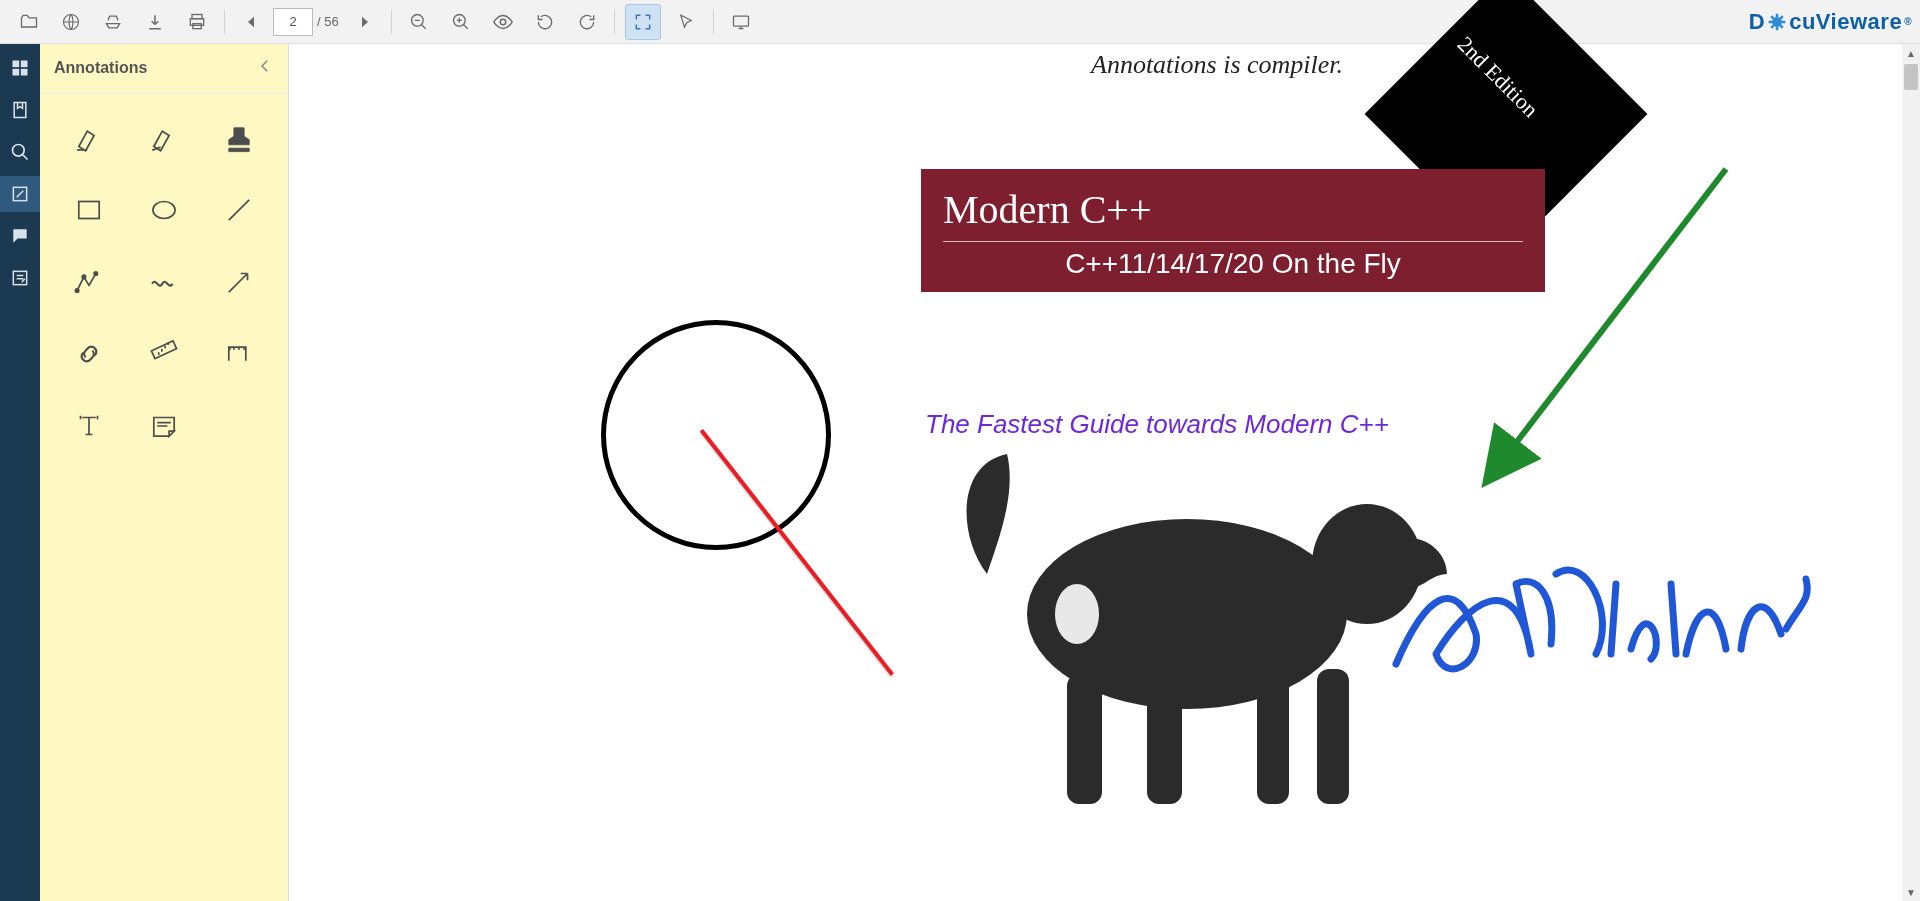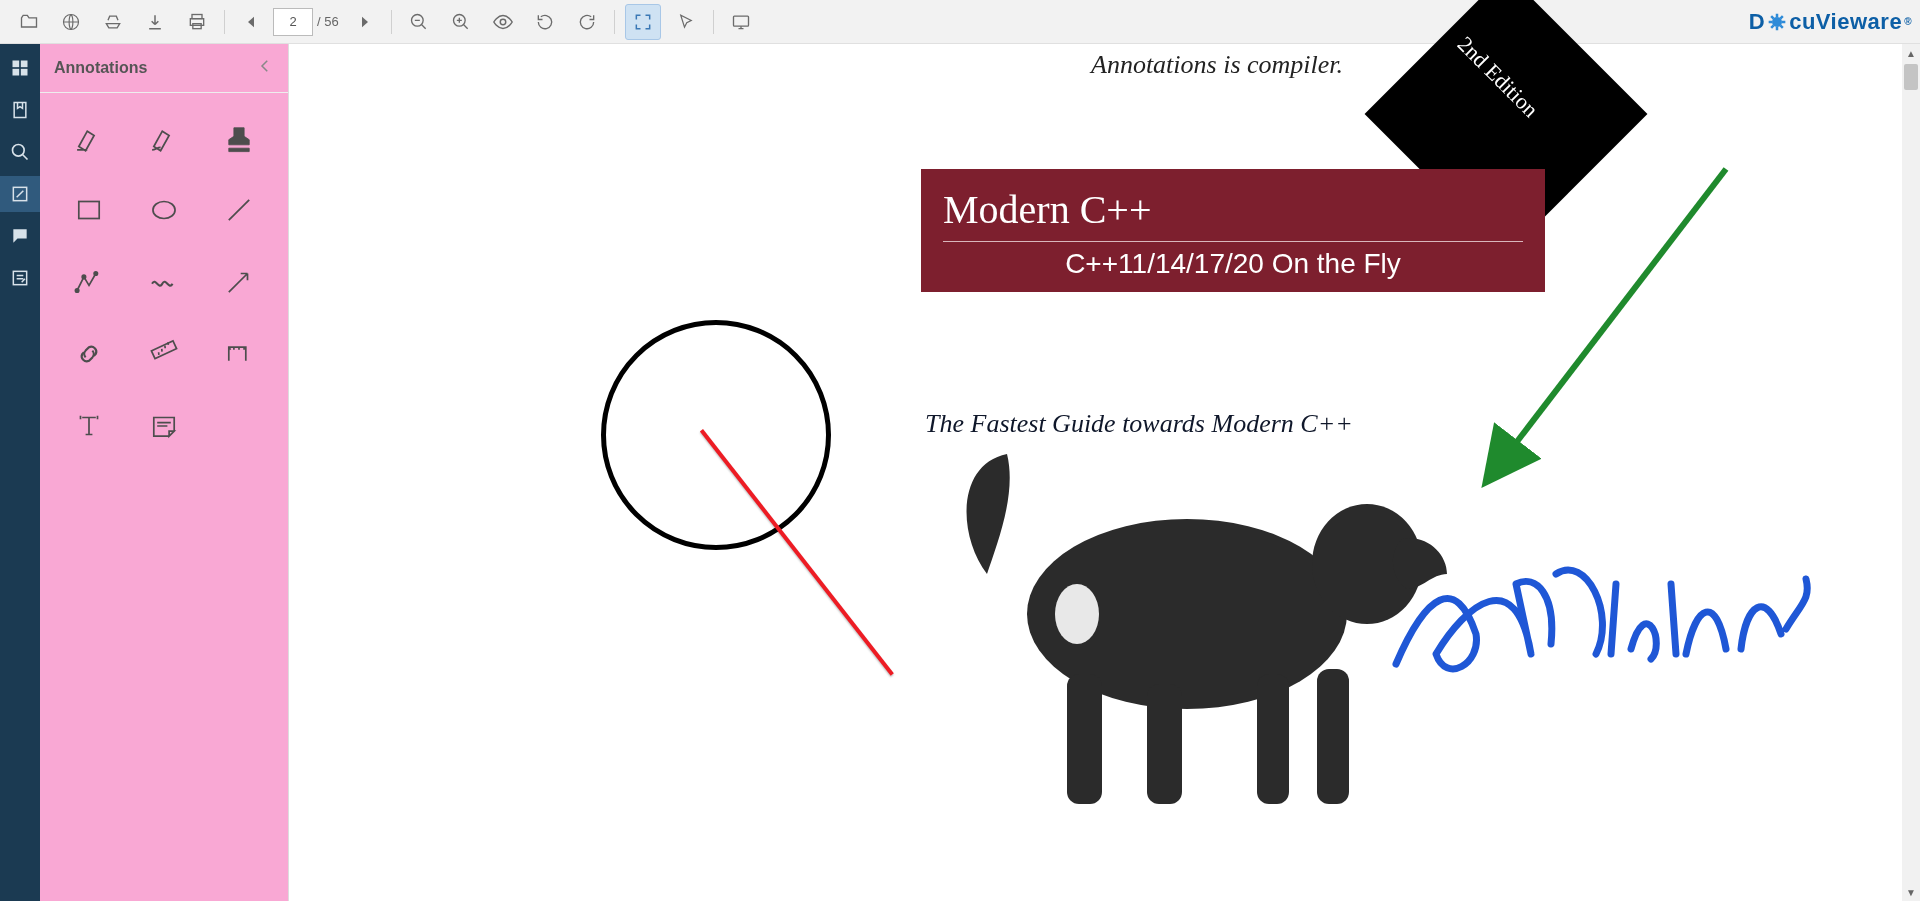--- a/index.html
+++ b/index.html
@@ -12,38 +12,38 @@
   .page-total{font-size:13px;color:#666;padding:0 4px;}
   .brand{margin-left:auto;font-weight:bold;font-size:22px;letter-spacing:.5px;color:#0d5fa6;display:flex;align-items:center;gap:2px;}
   .brand .reg{font-size:10px;vertical-align:top;}
   
   .body{display:flex;height:calc(901px - 44px);}
   .rail{width:40px;background:#1b3a52;display:flex;flex-direction:column;align-items:center;padding-top:6px;gap:6px;}
   .rail-btn{width:40px;height:36px;display:flex;align-items:center;justify-content:center;color:#d8e2ea;cursor:pointer;}
   .rail-btn.active{background:#305a7d;}
   .rail-btn svg{width:20px;height:20px;}
   
-  .palette{width:248px;border-right:1px solid #ddd;background:#f9a8d4;display:flex;flex-direction:column;}
+  .palette{width:248px;border-right:1px solid #ddd;background:#fef9c3;display:flex;flex-direction:column;}
   .palette-head{height:48px;display:flex;align-items:center;justify-content:space-between;padding:0 14px;border-bottom:1px solid #eee;color:#555;font-weight:bold;font-size:16px;}
   .palette-head .collapse{color:#888;cursor:pointer;}
   .palette-grid{display:grid;grid-template-columns:repeat(3,1fr);gap:26px 18px;padding:22px 20px;}
   .pal-cell{height:46px;display:flex;align-items:center;justify-content:center;color:#4d4d4d;cursor:pointer;}
   .pal-cell svg{width:34px;height:34px;stroke:#4d4d4d;}
   
   .viewer{flex:1;position:relative;background:#fff;}
   .page-edge{position:absolute;left:2px;top:0;bottom:0;width:2px;background:#c8c8c8;}
   .page{position:absolute;left:2px;right:22px;top:0;bottom:0;background:#fff;}
   .tagline{position:absolute;left:800px;top:6px;font-style:italic;font-family:Georgia,serif;font-size:26px;color:#222;}
   .ribbon{position:absolute;left:1115px;top:-30px;width:200px;height:200px;background:#000;transform:rotate(45deg);}
   .ribbon-text{position:absolute;left:1155px;top:20px;color:#fff;font-size:22px;transform:rotate(45deg);font-family:Georgia,serif;}
   .titlebox{position:absolute;left:630px;top:125px;width:580px;background:#7d1f2e;padding:20px 22px 12px 22px;}
   .titlebox h1{margin:0;color:#fff;font-family:Georgia,'Times New Roman',serif;font-weight:normal;font-size:40px;line-height:1.05;}
   .titlebox hr{border:none;border-top:1px solid #d9b6bc;margin:10px 0 6px;}
   .titlebox .sub{color:#fff;font-size:28px;font-family:Arial,sans-serif;text-align:center;}
-  .subtitle{position:absolute;left:634px;top:365px;font-family:Liberation Serif, serif;font-style:italic;font-size:26px;color:#0f172a;}
+  .subtitle{position:absolute;left:634px;top:365px;font-family:Liberation Sans, sans-serif;font-style:italic;font-size:26px;color:#6d28d9;}
   .green-arrow{position:absolute;left:1185px;top:115px;}
   .circle-anno{position:absolute;left:310px;top:276px;width:220px;height:220px;border:5px solid #000;border-radius:50%;}
   .red-line{position:absolute;left:412px;top:385px;width:310px;height:4px;background:#ed1c24;transform:rotate(52deg);transform-origin:left top;box-shadow:1px 1px 2px rgba(0,0,0,.25);}
   .baboon{position:absolute;left:636px;top:400px;}
   .signature{position:absolute;left:1095px;top:490px;}
   .vscroll{position:absolute;right:0;top:0;bottom:0;width:18px;background:#f1f1f1;}
   .vscroll .up,.vscroll .down{position:absolute;left:0;width:18px;height:18px;display:flex;align-items:center;justify-content:center;color:#666;font-size:10px;}
   .vscroll .up{top:0;} .vscroll .down{bottom:0;}
   .vscroll .thumb{position:absolute;left:2px;top:20px;width:14px;height:26px;background:#c4c4c4;border-radius:2px;}
 </style>

